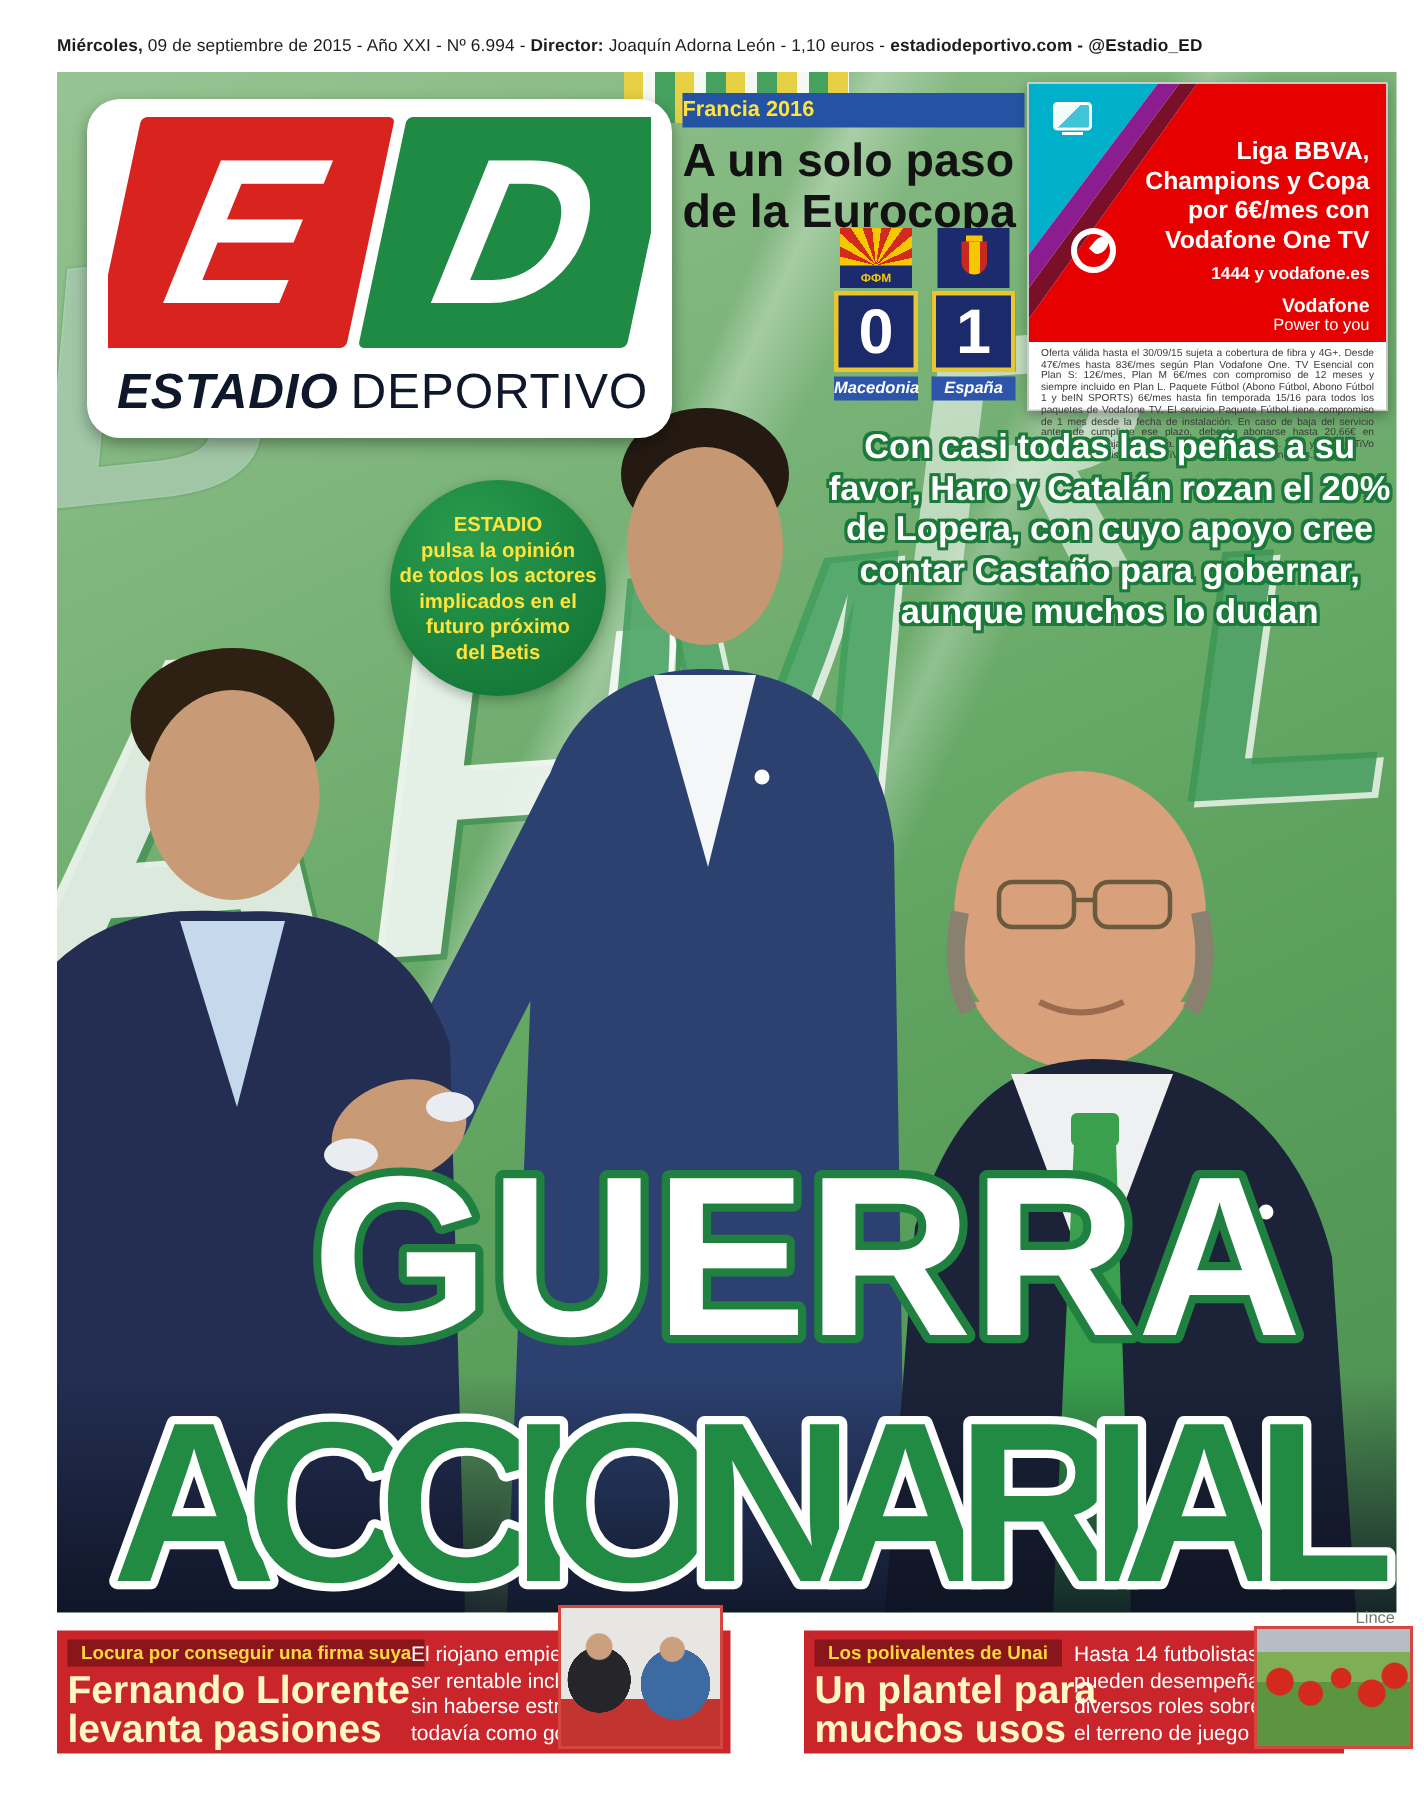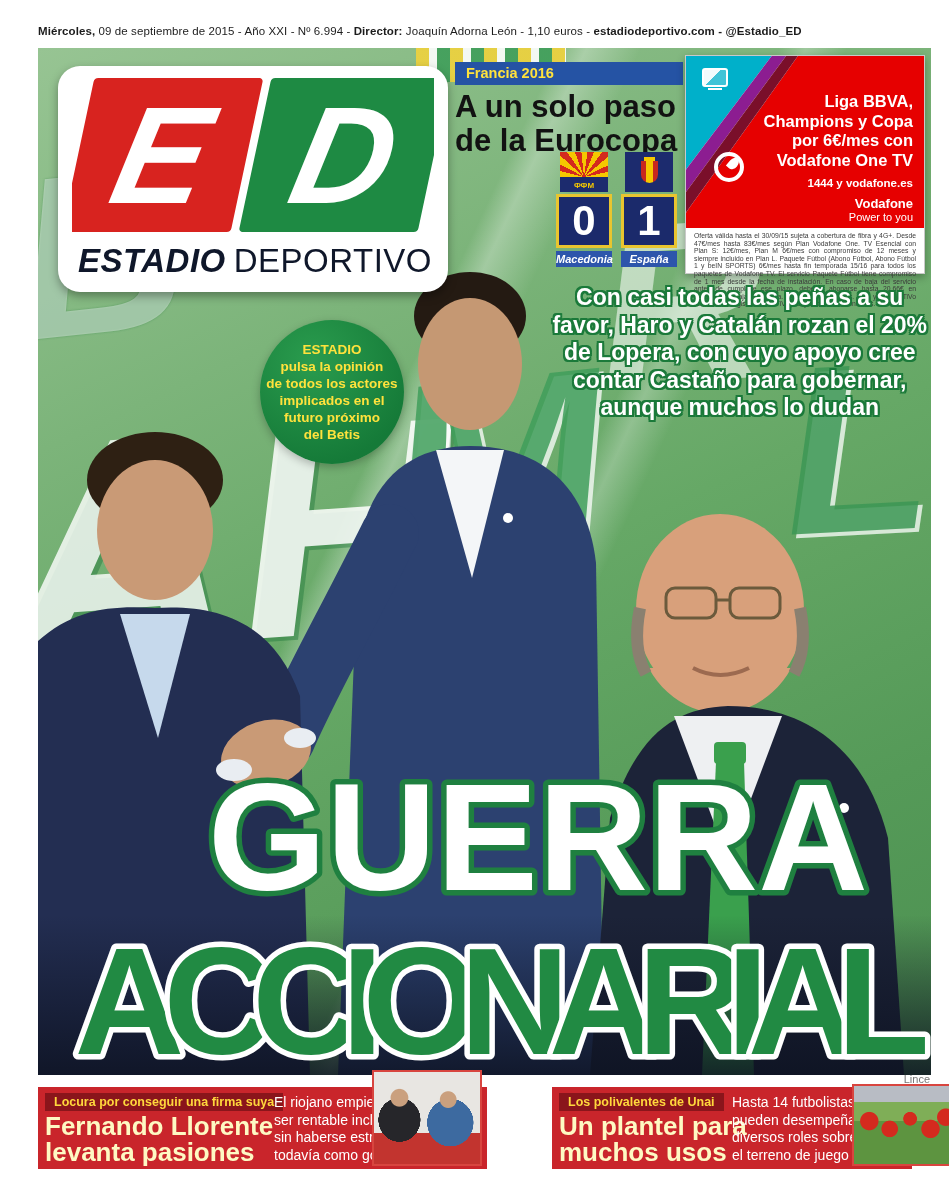--- a/index.html
+++ b/index.html
@@ -37,21 +37,21 @@
   .ed-block { display:flex; align-items:center; justify-content:center; height:100%; }
   .ed-e { width:47%; background:#d8231f; transform:skewX(-12deg); margin-left:6px; border-radius:4px; }
   .ed-d { width:50%; background:#1e8a43; transform:skewX(-12deg); margin-left:8px; border-radius:4px; }
   .ed-block span { font-size:138px; font-weight:900; font-style:italic; color:#fff; line-height:1; }
   .ed-wordmark { margin-top:10px; padding-left:6px; font-size:33px; color:#0f172a; white-space:nowrap; letter-spacing:.5px; }
   .ed-wordmark .wb { font-weight:900; font-style:italic; }
   .ed-wordmark .wl { font-weight:400; margin-left:8px; }
 
   
   .euro-kicker { position:absolute; left:417px; top:14px; width:228px; height:23px; z-index:5;
-                 background:#2553a4; color:#ffe23c; font-weight:bold; font-size:14.5px; line-height:23px; padding-left:11px; }
+                 background:#2553a4; color:#ffe23c; font-weight:bold; font-size:14.5px; line-height:23px; }
   .euro-headline { position:absolute; left:417px; top:42px; z-index:5; font-size:31px; font-weight:900; color:#121212; line-height:34px; }
   .euro-sub { position:absolute; left:417px; top:114px; z-index:5; font-size:15.5px; font-weight:500; color:#3a3a3a; line-height:20px; }
   .scoreboard { position:absolute; left:518px; top:104px; z-index:5; display:flex; gap:9px; }
   .score-col { width:56px; display:flex; flex-direction:column; }
   .crest { height:40px; margin:0 4px 2px 4px; position:relative; }
   .crest-mk { background:linear-gradient(#d42a1e 0 62%, #1c2b6e 62% 100%); }
   .crest-mk .burst { position:absolute; left:0; top:0; width:100%; height:62%;
                      background:repeating-conic-gradient(from -90deg at 50% 100%, #f5c800 0 14deg, #d42a1e 14deg 28deg); }
   .crest-mk .fed { position:absolute; left:0; bottom:2px; width:100%; text-align:center; color:#f5c800; font-size:8px; font-weight:bold; }
   .crest-es { background:#1c2b6e; display:flex; align-items:center; justify-content:center; }
@@ -98,21 +98,21 @@
 
   
   .headline-svg { position:absolute; left:0; top:722px; width:893px; height:310px; z-index:7; }
 
   
   .credit { position:absolute; right:19px; top:1073px; font-size:11px; color:#777; z-index:8; }
 
   
   .story { position:absolute; top:1087px; height:82px; background:#c9252b; z-index:4; }
   .story-left { left:38px; width:449px; }
-  .story-right { left:552px; width:360px; }
+  .story-right { left:536px; width:360px; }
   .story .kicker { position:absolute; left:7px; top:6px; background:#8a151b; color:#ffd83c;
                    font-weight:bold; font-size:12.5px; padding:2px 9px; white-space:nowrap; }
   .story .headline { position:absolute; left:7px; top:26px; color:#fef9c3; font-weight:800; font-size:26px; line-height:26px; white-space:nowrap; }
   .story .summary { position:absolute; top:7px; color:#fff; font-size:14px; line-height:17.5px; white-space:nowrap; }
   .story-left .summary { left:236px; }
   .story-right .summary { left:180px; }
   .story .photo-thumb { position:absolute; border:2px solid #d8453f; }
   .story-left .photo-thumb { left:334px; top:-17px; width:110px; height:96px;
       background:
         radial-gradient(circle at 24% 28%, #caa07e 0 8%, transparent 9%),

